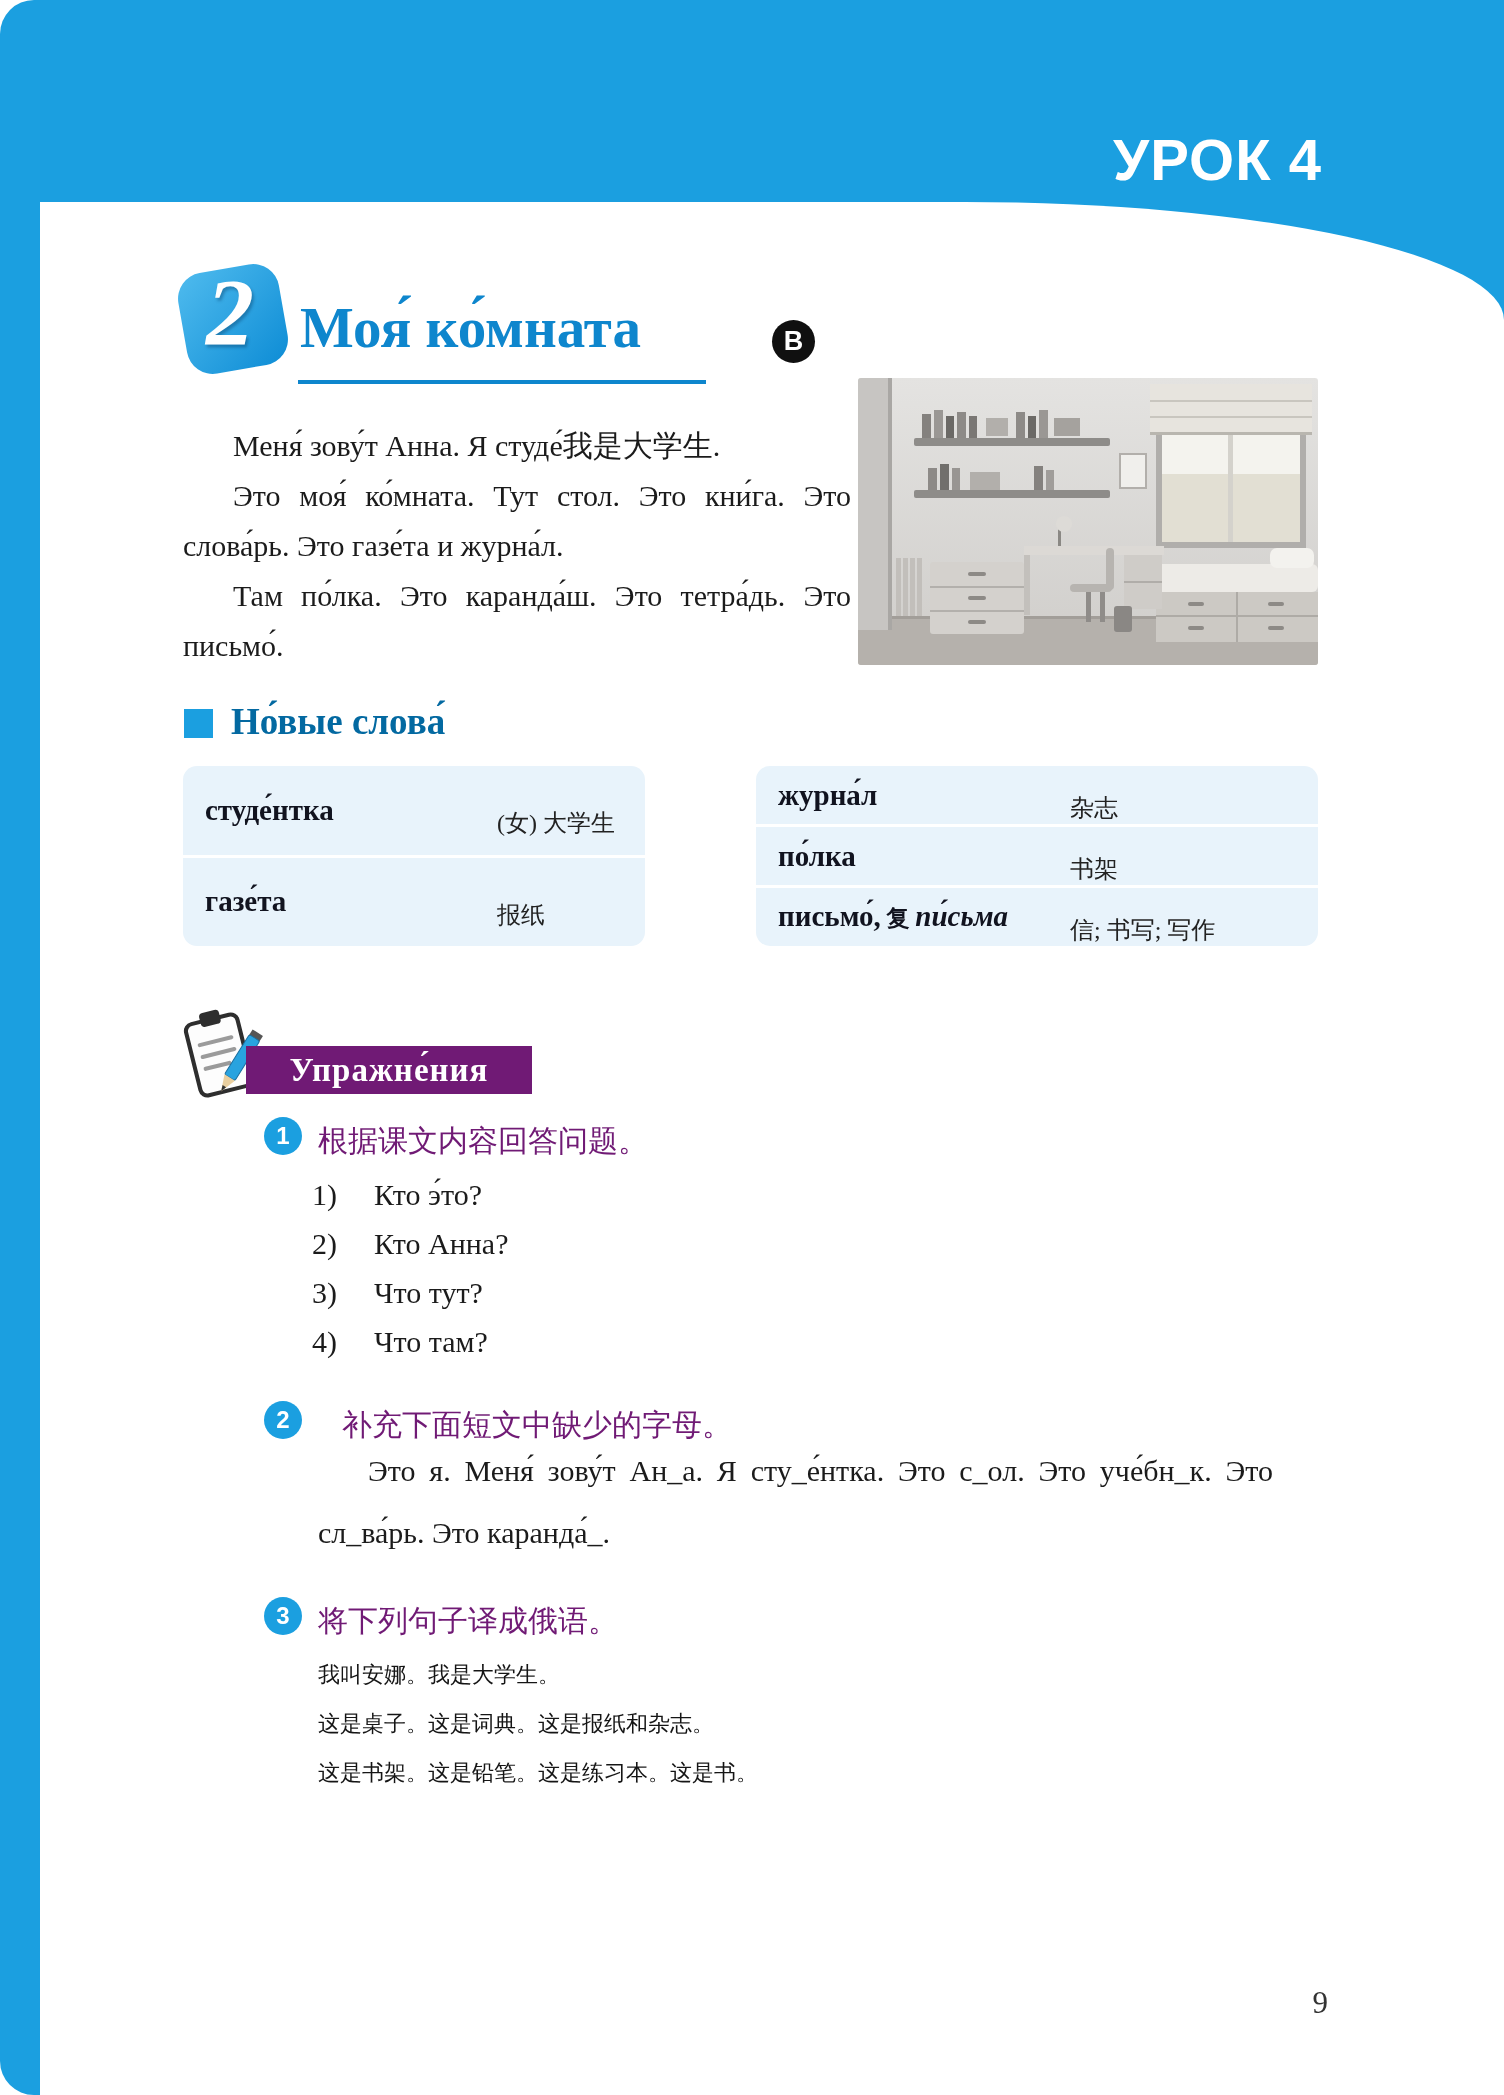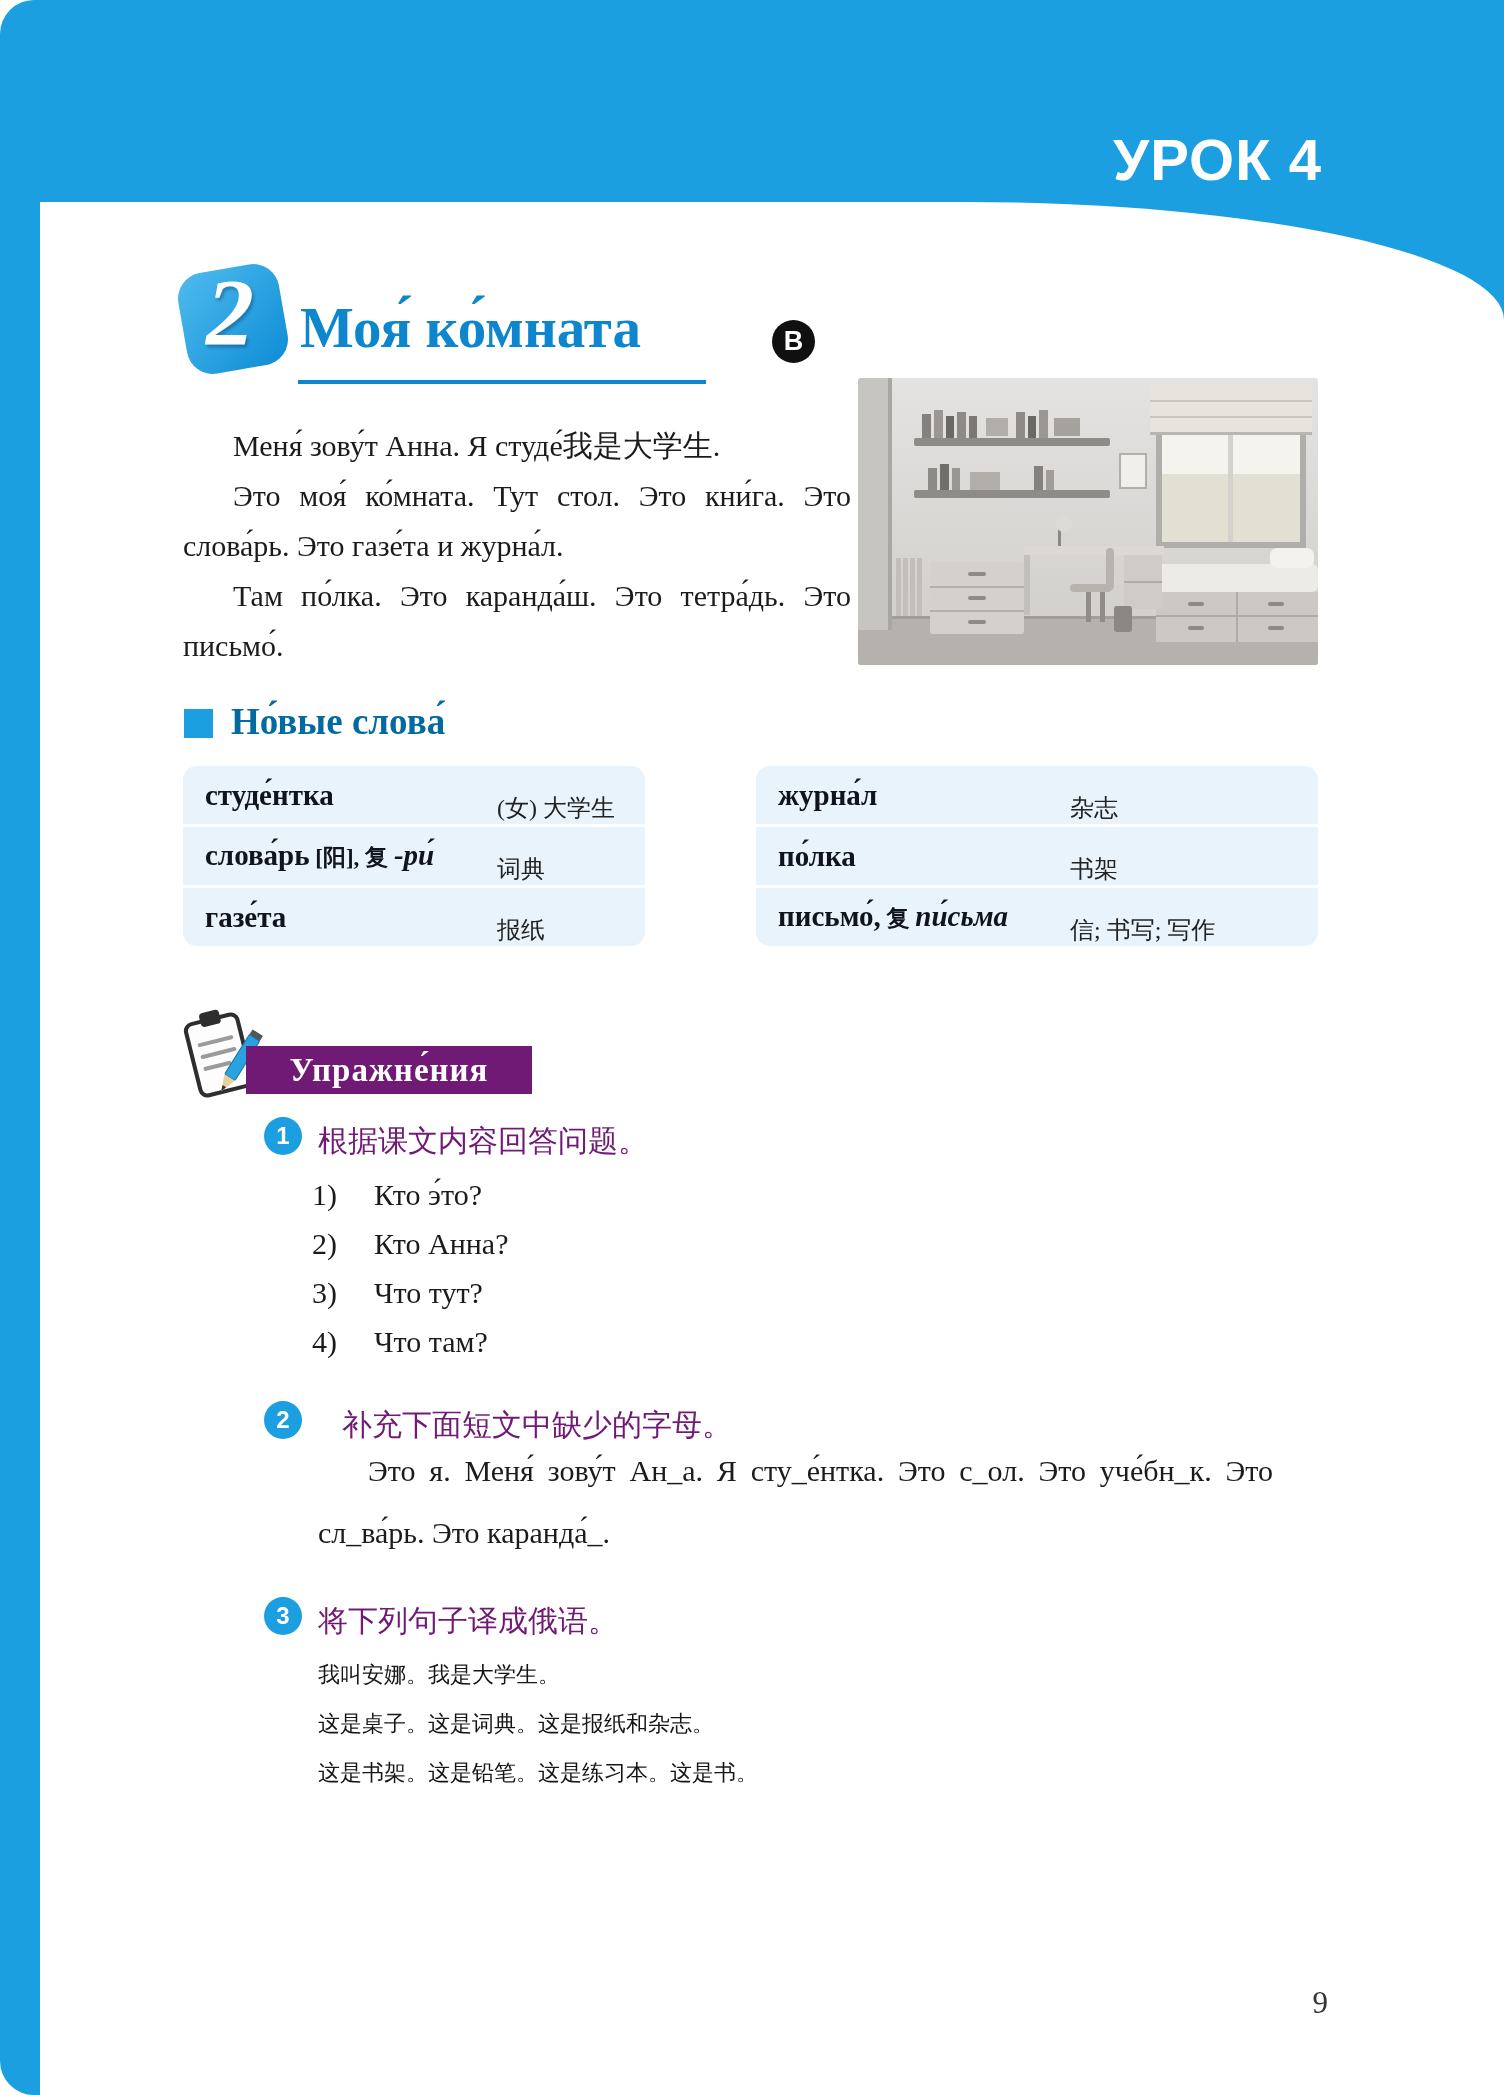--- a/index.html
+++ b/index.html
@@ -163,24 +163,20 @@
 
   <div class="vocab-bullet"></div>
   <div class="vocab-title">Но́вые слова́</div>
 
   <div class="vblock vblock-left">
     <div class="vrow">
       <span class="vword"><span>студе́нтка</span><span class="vtag"></span><span class="vital"></span></span>
       <span class="vmean">(女) 大学生</span>
     </div>
     <div class="vrow">
-      <span class="vword"><span>слова́рь</span><span class="vtag"> [阳], 复 </span><span class="vital">-ри́</span></span>
-      <span class="vmean">词典</span>
-    </div>
-    <div class="vrow">
       <span class="vword"><span>газе́та</span><span class="vtag"></span><span class="vital"></span></span>
       <span class="vmean">报纸</span>
     </div>
   </div>
 
   <div class="vblock vblock-right">
     <div class="vrow">
       <span class="vword"><span>журна́л</span><span class="vtag"></span><span class="vital"></span></span>
       <span class="vmean">杂志</span>
     </div>

